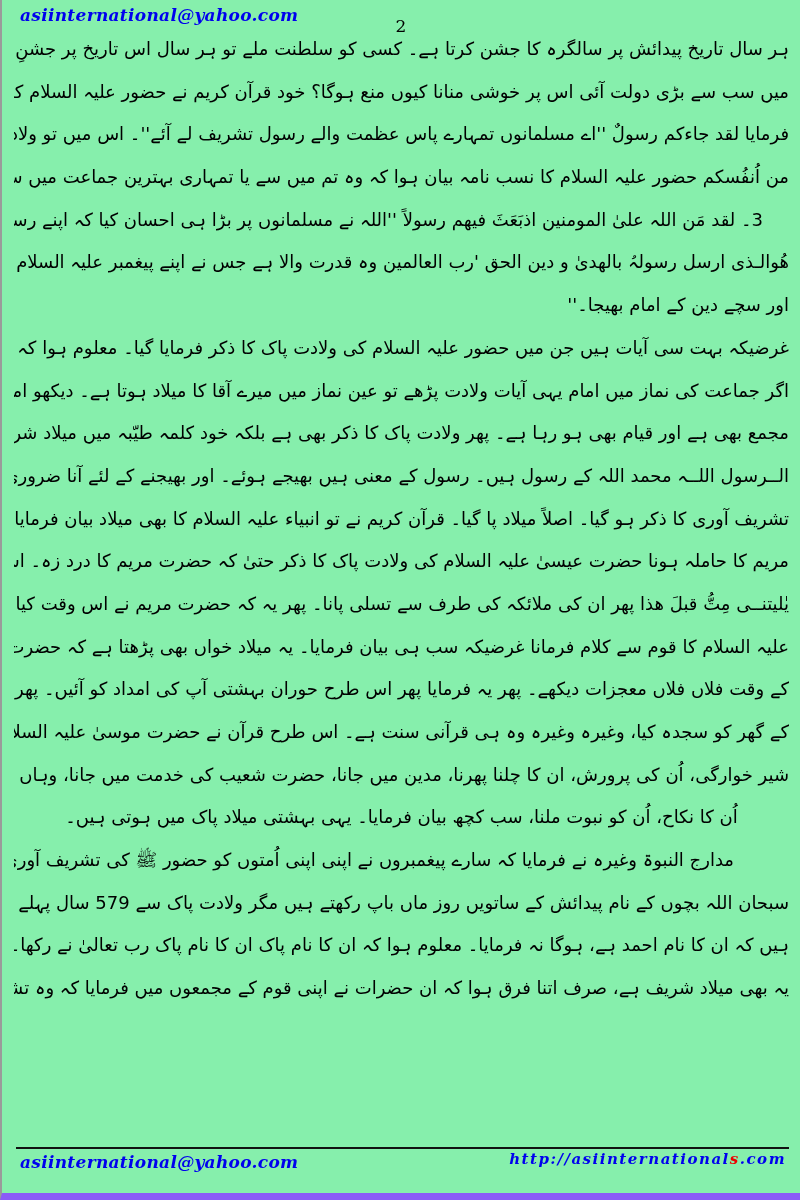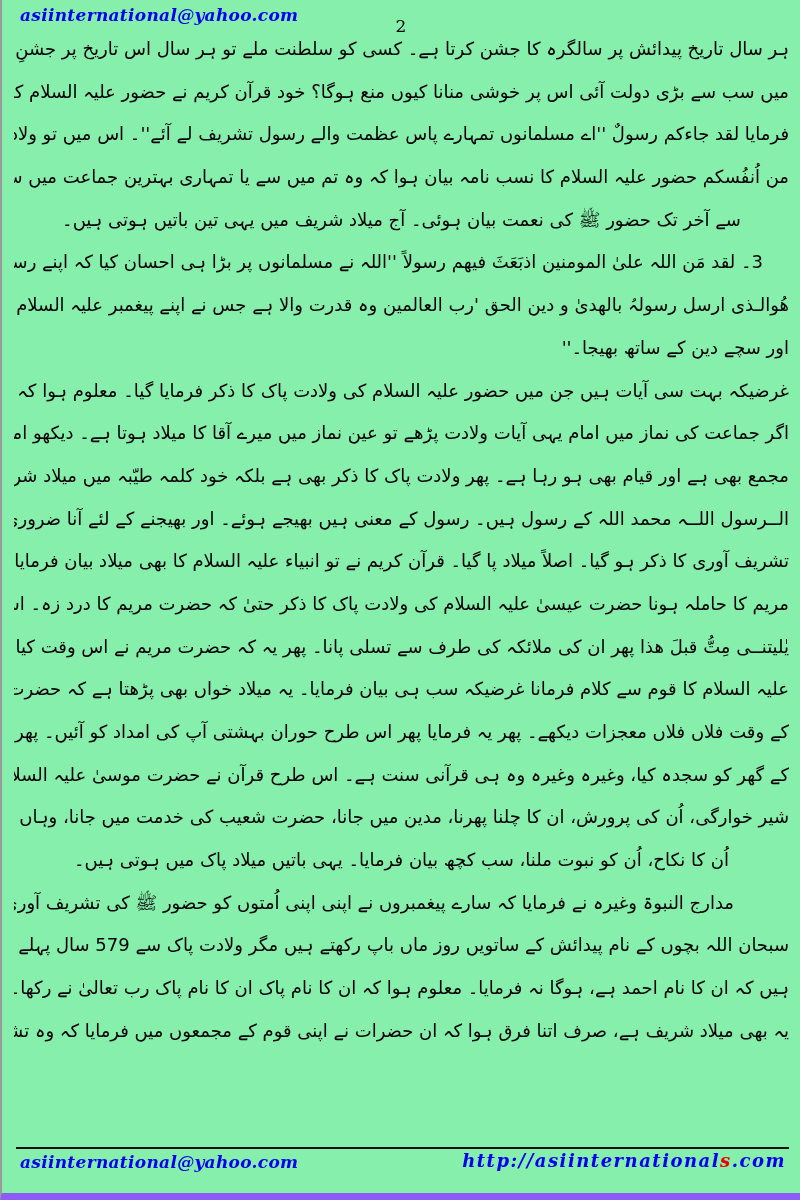--- a/index.html
+++ b/index.html
@@ -57,53 +57,52 @@
     color:#0000ee;
     font-family:"DejaVu Serif",serif;
     font-style:italic;font-weight:bold;
     font-size:17px;letter-spacing:.3px;
   }
   .ftr-url{
     position:absolute;right:14px;top:1150px;
     color:#0000ee;
     font-family:"DejaVu Serif",serif;
     font-style:italic;font-weight:bold;
-    font-size:18px;letter-spacing:1.5px;
+    font-size:15px;letter-spacing:1.5px;
   }
   .ftr-url .red-s{color:#ee0000;}
 </style>
 </head>
 <body>
 
 <div class="page">
 
   <div class="hdr-email">asiinternational@yahoo.com</div>
   <div class="page-num">2</div>
 
   <div class="doc-body">
     <div class="tl">ہر سال تاریخ پیدائش پر سالگرہ کا جشن کرتا ہے۔ کسی کو سلطنت ملے تو ہر سال اس تاریخ پر جشنِ جلوس مناتا ہے تو جس تاریخ کو دُنیا</div>
     <div class="tl">میں سب سے بڑی دولت آئی اس پر خوشی منانا کیوں منع ہوگا؟ خود قرآن کریم نے حضور علیہ السلام کا میلاد جگہ جگہ ارشاد فرمایا:</div>
     <div class="tl">فرمایا لقد جاءکم رسولٌ ''اے مسلمانوں تمہارے پاس عظمت والے رسول تشریف لے آئے''۔ اس میں تو ولادت کا ذکر ہوا پھر فرمایا</div>
     <div class="tl">من اُنفُسکم حضور علیہ السلام کا نسب نامہ بیان ہوا کہ وہ تم میں سے یا تمہاری بہترین جماعت میں سے ہیں۔ حریص علیکم</div>
-    <div class="tl last-center">سے آخر تک حضور ﷺ کی نعمت بیان ہوئی۔ آج میلاد شریف میں یہی تین باتیں ہوتی ہیں۔</div>
     <div class="tl indent-sm">3۔ لقد مَن اللہ علیٰ المومنین اذبَعَثَ فیھم رسولاً ''اللہ نے مسلمانوں پر بڑا ہی احسان کیا کہ اپنے رسول کو بھیج دیا''۔</div>
     <div class="tl">ھُوالـذی ارسل رسولہُ بالھدیٰ و دین الحق 'رب العالمین وہ قدرت والا ہے جس نے اپنے پیغمبر علیہ السلام کو ہدایت</div>
-    <div class="tl last-right">اور سچے دین کے ساتھ بھیجا۔''</div>
+    <div class="tl last-right">اور سچے دین کے امام بھیجا۔''</div>
     <div class="tl">غرضیکہ بہت سی آیات ہیں جن میں حضور علیہ السلام کی ولادت پاک کا ذکر فرمایا گیا۔ معلوم ہوا کہ میلاد کا ذکر سنّت الٰہیہ ہے۔ اب</div>
     <div class="tl">اگر جماعت کی نماز میں امام یہی آیات ولادت پڑھے تو عین نماز میں میرے آقا کا میلاد ہوتا ہے۔ دیکھو امام صاحب کے پیچھے</div>
     <div class="tl">مجمع بھی ہے اور قیام بھی ہو رہا ہے۔ پھر ولادت پاک کا ذکر بھی ہے بلکہ خود کلمہ طیّبہ میں میلاد شریف ہے کیونکہ اس میں ہے محمد</div>
     <div class="tl">الــرسول اللــہ محمد اللہ کے رسول ہیں۔ رسول کے معنی ہیں بھیجے ہوئے۔ اور بھیجنے کے لئے آنا ضروری ہے۔ حضور علیہ السلام کی</div>
     <div class="tl">تشریف آوری کا ذکر ہو گیا۔ اصلاً میلاد پا گیا۔ قرآن کریم نے تو انبیاء علیہ السلام کا بھی میلاد بیان فرمایا ہے۔ سورہ مریم میں حضرت</div>
     <div class="tl">مریم کا حاملہ ہونا حضرت عیسیٰ علیہ السلام کی ولادت پاک کا ذکر حتیٰ کہ حضرت مریم کا درد زہ۔ اس تکلیف میں جو کلمات فرمائے کہ</div>
     <div class="tl">یٰلیتنــی مِتُّ قبلَ ھذا پھر ان کی ملائکہ کی طرف سے تسلی پانا۔ پھر یہ کہ حضرت مریم نے اس وقت کیا غذا کھائی، پھر حضرت عیسیٰ</div>
     <div class="tl">علیہ السلام کا قوم سے کلام فرمانا غرضیکہ سب ہی بیان فرمایا۔ یہ میلاد خواں بھی پڑھتا ہے کہ حضرت آمنہ خاتون نے ولادت پاک</div>
     <div class="tl">کے وقت فلاں فلاں معجزات دیکھے۔ پھر یہ فرمایا پھر اس طرح حوران بہشتی آپ کی امداد کو آئیں۔ پھر کعبہ معظمہ نے آمنہ خاتون</div>
     <div class="tl">کے گھر کو سجدہ کیا، وغیرہ وغیرہ وہ ہی قرآنی سنت ہے۔ اس طرح قرآن نے حضرت موسیٰ علیہ السلام کی پیدائش، اُن کی</div>
     <div class="tl">شیر خوارگی، اُن کی پرورش، ان کا چلنا پھرنا، مدین میں جانا، حضرت شعیب کی خدمت میں جانا، وہاں رہنا اور اُن کی بکریاں چرانا،</div>
-    <div class="tl last-center">اُن کا نکاح، اُن کو نبوت ملنا، سب کچھ بیان فرمایا۔ یہی باتیں میلاد پاک میں ہوتی ہیں۔</div>
+    <div class="tl last-center">اُن کا نکاح، اُن کو نبوت ملنا، سب کچھ بیان فرمایا۔ یہی بہشتی میلاد پاک میں ہوتی ہیں۔</div>
     <div class="tl indent-lg">مدارج النبوۃ وغیرہ نے فرمایا کہ سارے پیغمبروں نے اپنی اپنی اُمتوں کو حضور ﷺ کی تشریف آوری کی خبر دیں۔ حضرت</div>
     <div class="tl">سبحان اللہ بچوں کے نام پیدائش کے ساتویں روز ماں باپ رکھتے ہیں مگر ولادت پاک سے 579 سال پہلے مسیح علیہ السلام فرماتے</div>
     <div class="tl">ہیں کہ ان کا نام احمد ہے، ہوگا نہ فرمایا۔ معلوم ہوا کہ ان کا نام پاک ان کا نام پاک رب تعالیٰ نے رکھا۔ کب رکھا؟ یہ تو رکھنے والا جانے۔</div>
     <div class="tl">یہ بھی میلاد شریف ہے، صرف اتنا فرق ہوا کہ ان حضرات نے اپنی قوم کے مجمعوں میں فرمایا کہ وہ تشریف لائیں گے۔ ہم اپنے</div>
   </div>
 
   <div class="ftr-rule"></div>
   <div class="ftr-email">asiinternational@yahoo.com</div>
   <div class="ftr-url"><span>http://asiinternational</span><span class="red-s">s</span><span>.com</span></div>
 

